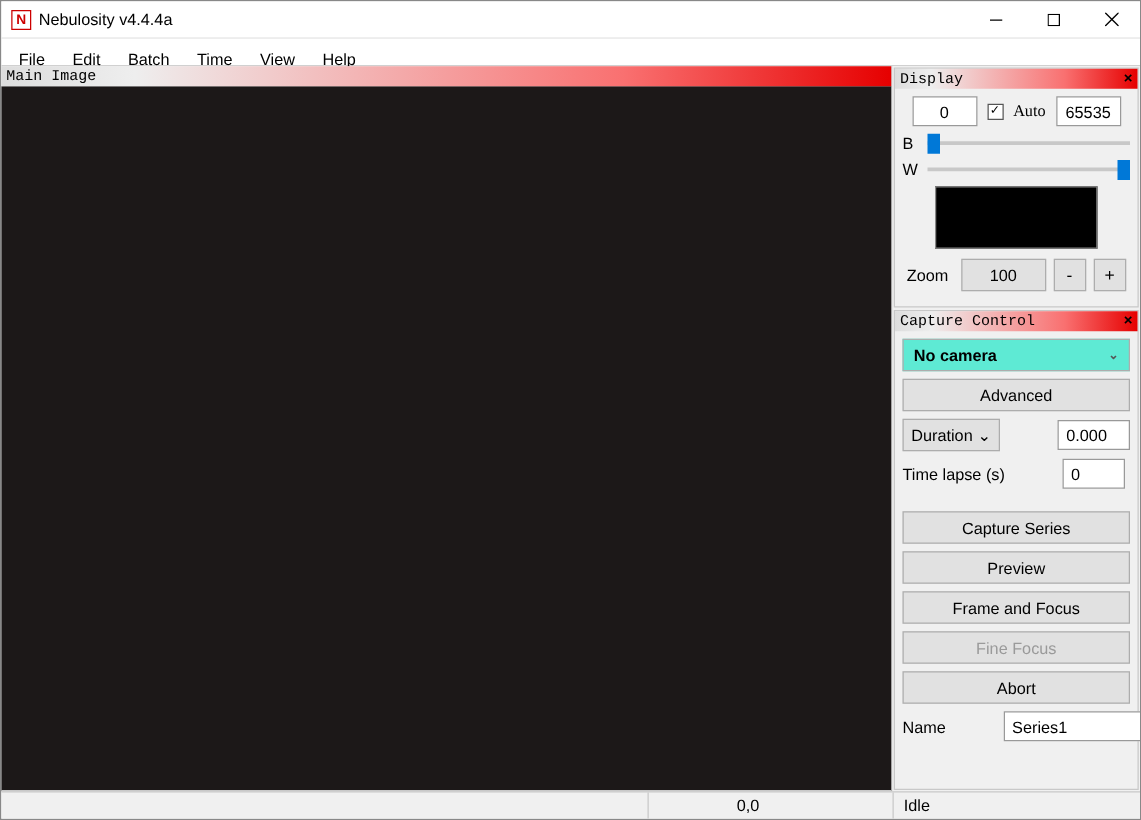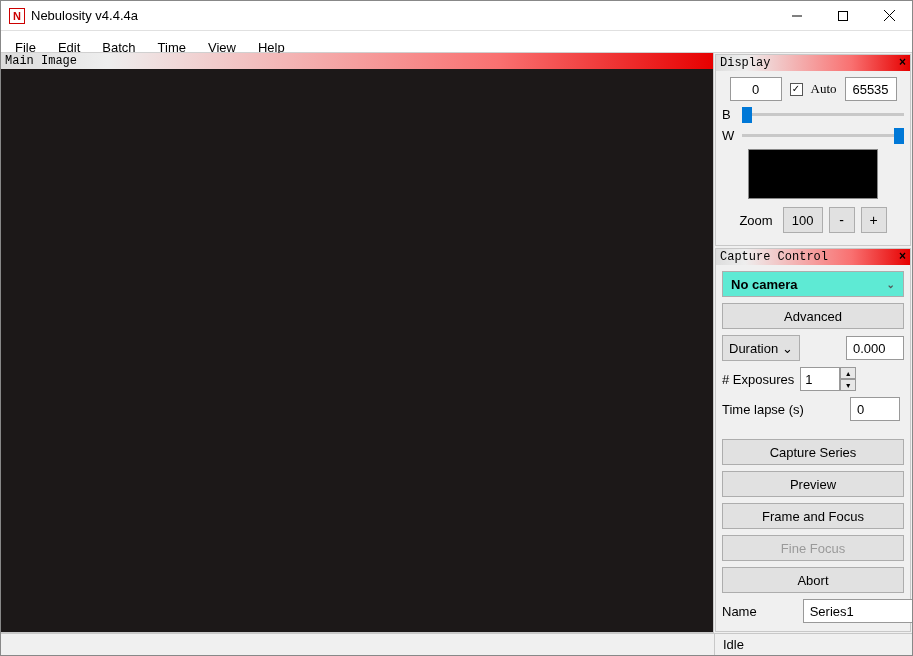--- a/index.html
+++ b/index.html
@@ -126,21 +126,21 @@
     background:#0078d7;
   }
   .histbox { width: 130px; height: 50px; background:#000; border:1px solid #888; margin: 4px auto 8px auto; }
   .zoombtn {
     width: 26px; height: 26px;
     border: 1px solid #adadad; background: #e1e1e1;
     display:flex;align-items:center;justify-content:center;
     font-size:14px;
   }
   .zoomval {
-    width: 40px; height: 26px;
+    width: 68px; height: 26px;
     border: 1px solid #adadad; background: #e1e1e1;
     display:flex;align-items:center;justify-content:center;
     font-size:13px;
   }
   .capture-panel {
     border: 1px solid #c8c8c8;
     margin: 1px;
     background: #f0f0f0;
     flex:1;
     display:flex;flex-direction:column;
@@ -274,30 +274,20 @@
         <div class="btn">Advanced</div>
 
         <div class="field-row">
           <div class="dur-combo">
             <span>Duration</span>
             <span class="chev">⌄</span>
           </div>
           <input class="txtinput" style="width: 58px; flex: 0 0 auto;" value="0.000">
         </div>
 
-        <div class="field-row">
-          <span class="field-label"># Exposures</span>
-          <div class="spinner">
-            <input value="1" style="">
-            <div class="spinbtns">
-              <div>▲</div>
-              <div>▼</div>
-            </div>
-          </div>
-        </div>
 
         <div class="field-row">
           <span class="field-label">Time lapse (s)</span>
           <input class="txtinput" style="width: 50px; flex: 0 0 auto;" value="0">
         </div>
 
         <div style="height:6px;"></div>
         <div class="btn">Capture Series</div>
         <div class="btn">Preview</div>
         <div class="btn">Frame and Focus</div>
@@ -308,14 +298,15 @@
           <span class="field-label">Name</span>
           <input class="txtinput" value="Series1" style="">
         </div>
       </div>
     </div>
   </div>
 </div>
 
 <div class="statusbar">
   <div class="cell"></div>
+  <div class="cell" style="width:160px;justify-content:center;">0,0</div>
   <div class="cell" style="width:198px;margin-left:36px;">Idle</div>
 </div>
 
 </body></html>

